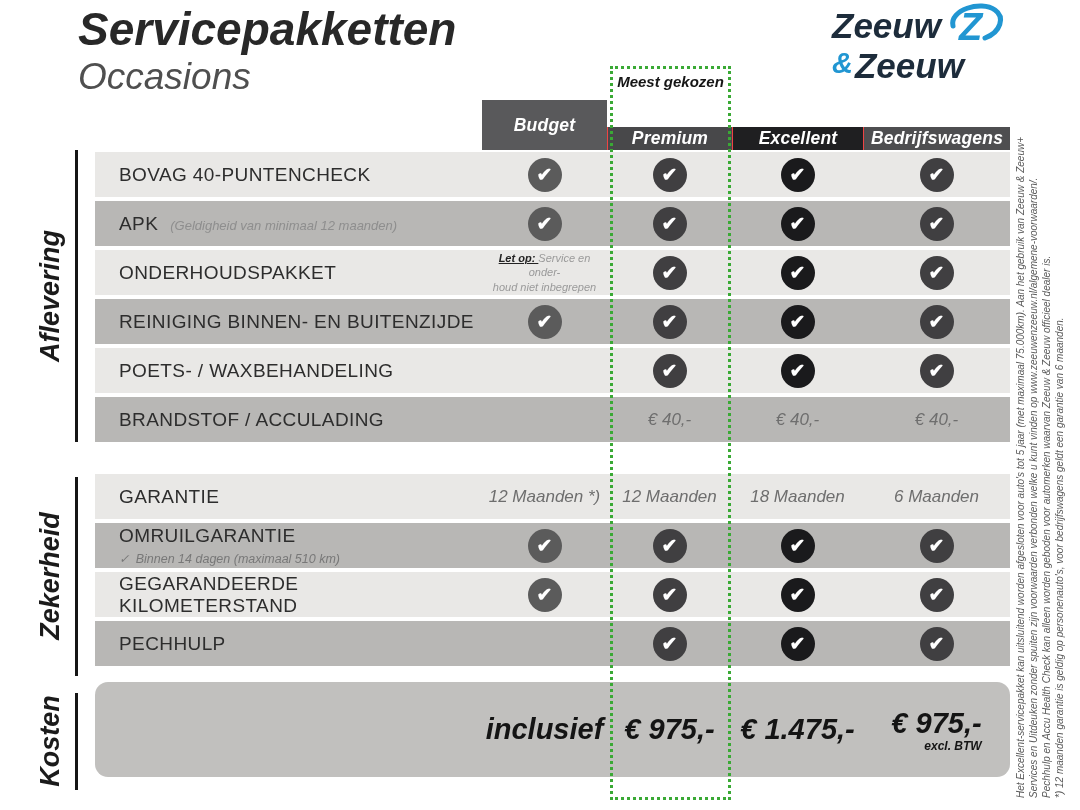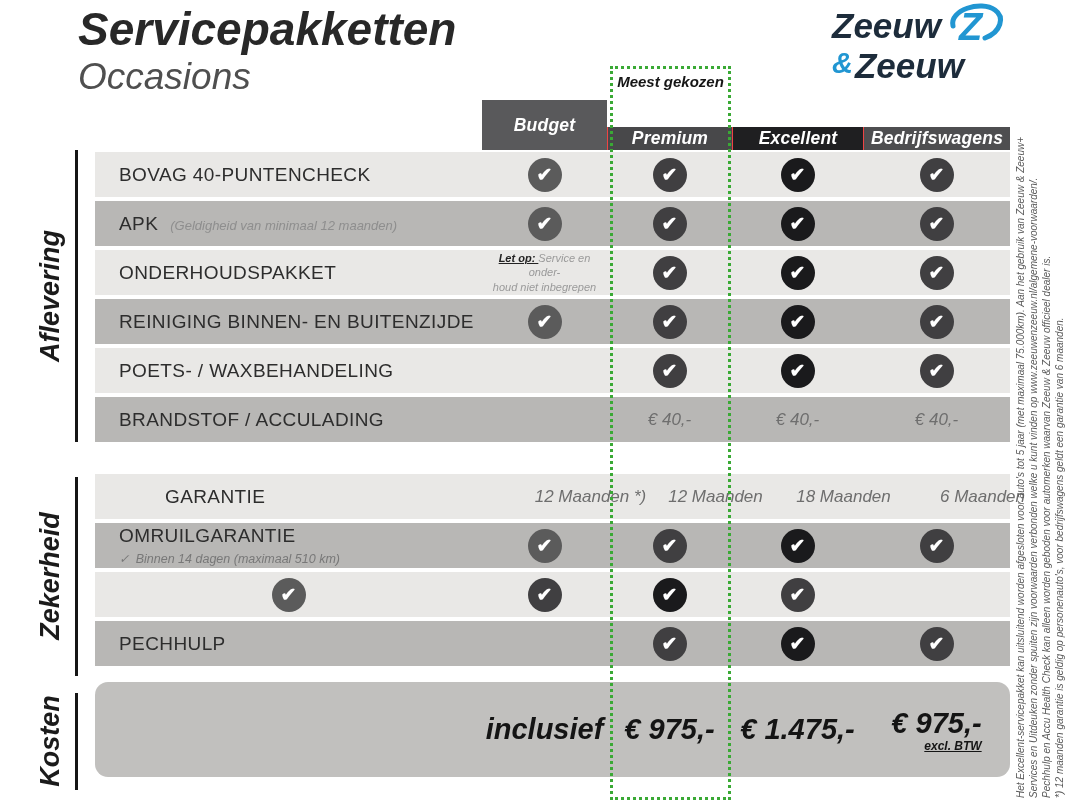--- a/index.html
+++ b/index.html
@@ -25,38 +25,38 @@
   .header-cell{display:flex;align-items:center;justify-content:center;color:#fff;
                font-weight:bold;font-style:italic;font-size:17.5px;letter-spacing:0.2px;}
   .header-cell.sep{border-left:1px solid #ef4444;margin-top:27px;}
   .header-spacer{background:transparent;}
 
   .t-row{display:grid;grid-template-columns:387px 125px 125px 131px 147px;min-height:45px;
          margin-bottom:4px;align-items:center;}
   .bg-light{background:#e9e8e6;}
   .bg-dark{background:#b8b7b5;}
   .bg-band{background:#c1c0be;}
-  .sec-gap-1{margin-top:32px;padding-left:46px;}
+  .sec-gap-1{margin-top:32px;}
   .sec-gap-2{margin-top:16px;border-radius:13px;}
   .cost-row{min-height:95px;}
 
   .label-cell{padding-left:24px;font-size:19px;color:#2d2d2d;letter-spacing:0.4px;}
   .label-cell.stacked{display:flex;flex-direction:column;justify-content:center;align-items:flex-start;}
   .inline-note{font-size:13px;font-style:italic;color:#8e8e8e;margin-left:12px;letter-spacing:0;}
   .subnote{font-size:12.5px;font-style:italic;color:#787878;margin-top:4px;letter-spacing:0;}
   .val-cell{display:flex;align-items:center;justify-content:center;height:100%;}
 
   .check{width:34px;height:34px;border-radius:50%;display:flex;align-items:center;justify-content:center;
          color:#fff;font-size:19px;font-weight:bold;line-height:1;}
   .muted-val{font-size:17px;font-style:italic;color:#6e6e6e;}
   .note{font-size:11px;font-style:italic;color:#9a9a9a;text-align:center;line-height:1.3;}
   .note-bold{color:#222;font-weight:bold;text-decoration:underline;}
   .big-val{font-size:29px;font-weight:bold;font-style:italic;color:#141414;white-space:nowrap;}
   .price-wrap{display:flex;flex-direction:column;}
-  .price-sub{font-size:12px;font-weight:bold;font-style:italic;color:#141414;text-align:right;margin-top:-1px;text-decoration:underline;}
+  .price-sub{font-size:12px;font-weight:bold;font-style:italic;color:#141414;text-align:right;margin-top:-1px;}
 
   
   .rail{position:absolute;left:75px;width:2.5px;background:#161616;}
   .rail-aflevering{top:150px;height:292px;}
   .rail-zekerheid{top:477px;height:199px;}
   .rail-kosten{top:693px;height:97px;}
   .v-label{position:absolute;left:50px;transform:translate(-50%,-50%) rotate(-90deg);
            white-space:nowrap;font-weight:bold;font-style:italic;font-size:27px;color:#1b1b1b;}
   .v-label-aflevering{top:296px;}
   .v-label-zekerheid{top:576px;}
@@ -224,20 +224,21 @@
             <span class="check" style="background: rgb(64, 63, 65);">✔</span>
           </div>
           <div class="val-cell">
             <span class="check" style="background: rgb(26, 26, 28);">✔</span>
           </div>
           <div class="val-cell">
             <span class="check" style="background: rgb(64, 63, 65);">✔</span>
           </div>
         </div>
         <div class="t-row bg-light">
+          <div class="label-cell"><span>GEGARANDEERDE KILOMETERSTAND</span></div>
           <div class="val-cell">
             <span class="check" style="background: rgb(91, 91, 91);">✔</span>
           </div>
           <div class="val-cell">
             <span class="check" style="background: rgb(64, 63, 65);">✔</span>
           </div>
           <div class="val-cell">
             <span class="check" style="background: rgb(26, 26, 28);">✔</span>
           </div>
           <div class="val-cell">

